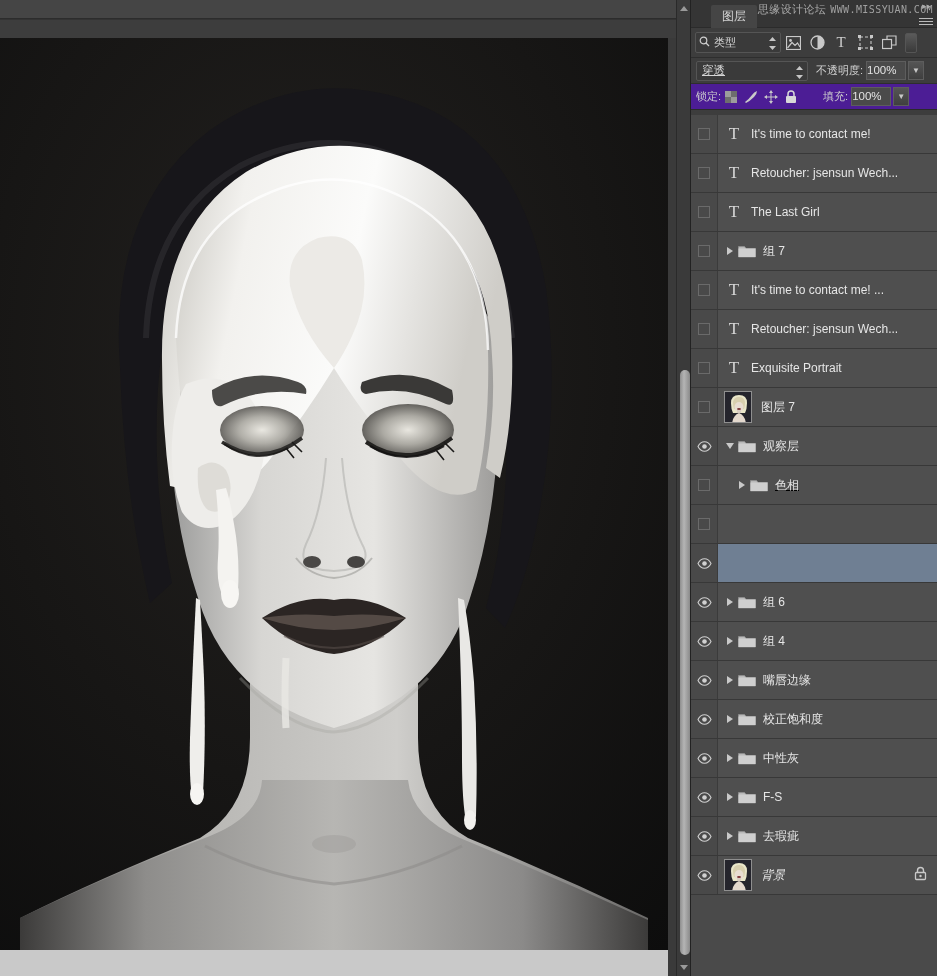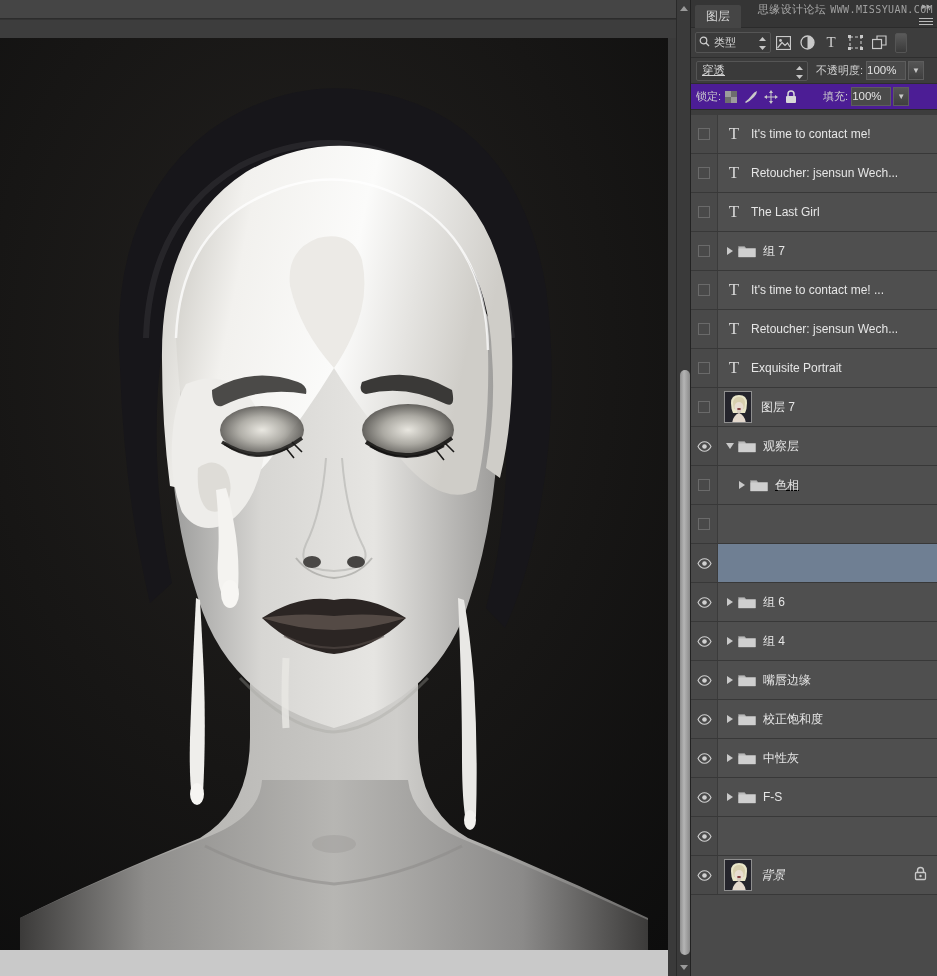--- a/index.html
+++ b/index.html
@@ -59,21 +59,21 @@
   
   #panel {
     position: absolute; left: 690px; top: 0; width: 247px; height: 976px;
     background: #3d3d3d; border-left: 1px solid #222;
   }
   #panel-titlebar {
     position: relative; height: 28px; background: #353535;
     border-bottom: 1px solid #2b2b2b;
   }
   #panel-tab {
-    position: absolute; left: 4px; top: 5px; height: 23px; padding: 0 11px;
+    position: absolute; left: 20px; top: 5px; height: 23px; padding: 0 11px;
     background: #454545; color: #d4d4d4; font-size: 12px; line-height: 23px;
     border-radius: 2px 2px 0 0;
   }
   #watermark {
     position: absolute; right: 4px; top: 2px; font-size: 11px;
     color: #9b9b9b; letter-spacing: .4px; white-space: nowrap;
   }
   #watermark .wm-cn { color:#a9a9a9; margin-right:4px; }
   #watermark .wm-en { color:#a0a0a0; font-family:"DejaVu Sans Mono", monospace; font-size:10px;}
   #panel-menu-btn {
@@ -83,21 +83,21 @@
   #panel-collapse {
     position:absolute; right:6px; top:1px; color:#aaa; font-size:9px;
   }
 
   
   #filter-row {
     height: 30px; background: #3d3d3d; border-bottom: 1px solid #2e2e2e;
     display: flex; align-items: center; padding: 0 4px;
   }
   #filter-select {
-    width: 76px; height: 21px; background: #3a3a3a; border: 1px solid #555;
+    width: 86px; height: 21px; background: #3a3a3a; border: 1px solid #555;
     border-radius: 2px; display: flex; align-items: center; padding: 0 3px;
     color: #d6d6d6; font-size: 11px; position: relative;
   }
   #filter-select .mag { margin-right:4px; }
   #filter-select .arrows{ position:absolute; right:4px; top:4px; }
   .filt-icon {
     width: 24px; height: 22px; display: flex; align-items: center; justify-content: center;
     color: #cfcfcf;
   }
   #filter-toggle {
@@ -647,20 +647,30 @@
             <span class="lname">F-S</span>
           </div>
         </div>
         <div class="layer-row">
           <div class="vis-cell">
             <svg width="15" height="11" viewBox="0 0 15 11">
               <path d="M7.5 0.7 C3.4 0.7 1 5.5 1 5.5 S3.4 10.3 7.5 10.3 S14 5.5 14 5.5 S11.6 0.7 7.5 0.7 Z" fill="none" stroke="#d0d0d0" stroke-width="1.1"></path>
               <circle cx="7.5" cy="5.5" r="2.3" fill="#d0d0d0"></circle>
             </svg>
           </div>
+          <div class="row-body">
+            <div class="disc">
+              <div class="tri"></div>
+            </div>
+            <div class="folder"><svg width="18" height="14" viewBox="0 0 18 14">
+                <path d="M0.5 2.5 h6 l1.6 2 h9.4 v8.5 h-17 Z" fill="#b9b9b9" stroke="#8f8f8f" stroke-width="0.8"></path>
+                <path d="M0.5 4.5 h17 v8.5 h-17 Z" fill="#cfcfcf"></path>
+              </svg></div>
+            <span class="lname">去瑕疵</span>
+          </div>
         </div>
         <div class="layer-row">
           <div class="vis-cell">
             <svg width="15" height="11" viewBox="0 0 15 11">
               <path d="M7.5 0.7 C3.4 0.7 1 5.5 1 5.5 S3.4 10.3 7.5 10.3 S14 5.5 14 5.5 S11.6 0.7 7.5 0.7 Z" fill="none" stroke="#d0d0d0" stroke-width="1.1"></path>
               <circle cx="7.5" cy="5.5" r="2.3" fill="#d0d0d0"></circle>
             </svg>
           </div>
           <div class="row-body">
             <div class="thumb-img">

